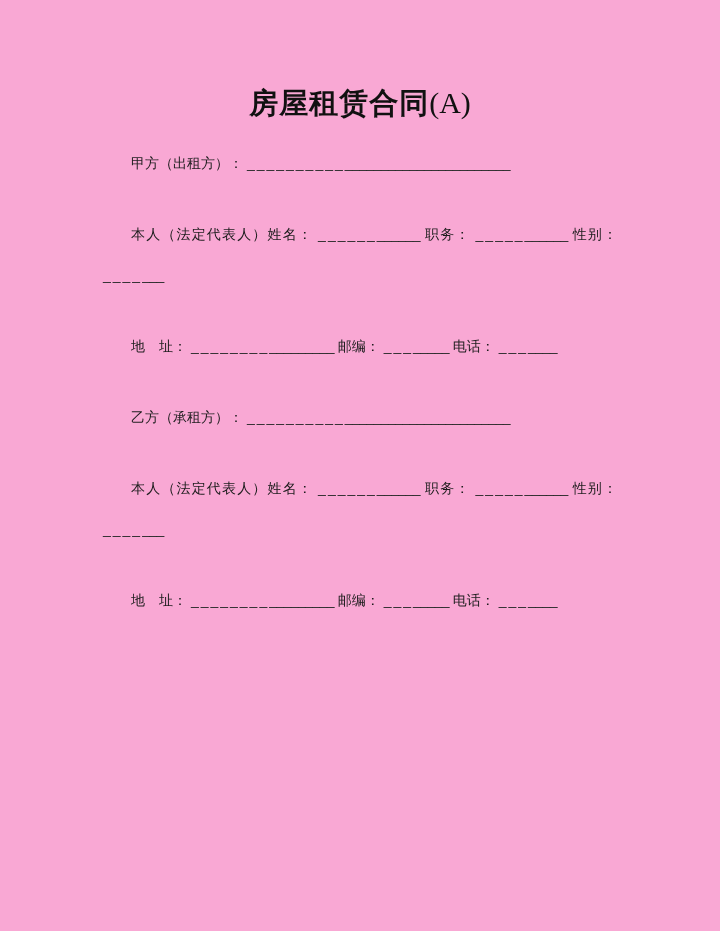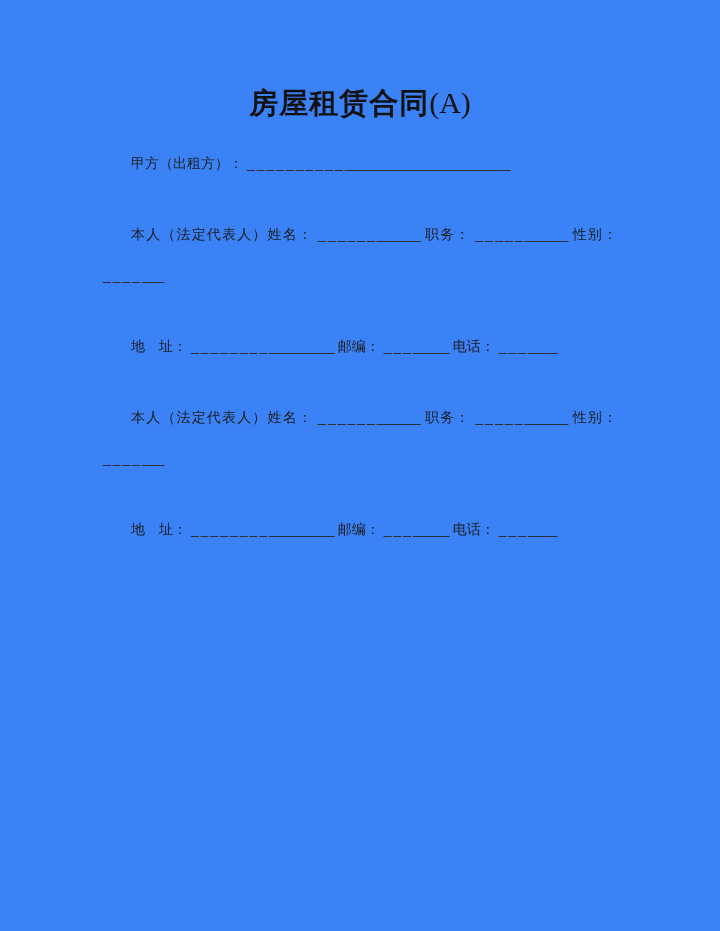--- a/index.html
+++ b/index.html
@@ -2,21 +2,21 @@
 <html><head>
 <meta charset="utf-8">
 <style>
   html, body { margin: 0; padding: 0; }
   body { background: #ffffff; }
   .page {
     position: relative;
     width: 720px;
     height: 931px;
     margin: 0 auto;
-    background: #3b82f6;
+    background: #f9a8d4;
     box-sizing: border-box;
     padding: 83px 103px 0 103px;
     font-family: "Liberation Sans", "DejaVu Sans", sans-serif;
     font-size: 14px;
     color: #1c1c1c;
     overflow: hidden;
   }
   .title {
     margin: 0 0 20px 0;
     height: 40px;
@@ -69,20 +69,24 @@
 
   <p class="line">
     <span>地　址：</span>
     <span class="blank"><span class="bd">________</span><span class="bs">_________</span></span>
     <span>邮编：</span>
     <span class="blank"><span class="bd">___</span><span class="bs">_____</span></span>
     <span>电话：</span>
     <span class="blank"><span class="bd">___</span><span class="bs">____</span></span>
   </p>
 
+  <p class="line">
+    <span>乙方（承租方）：</span>
+    <span class="blank"><span class="bd">__________</span><span class="bs">_______________________</span></span>
+  </p>
 
   <p class="line">
     <span>本人（法定代表人）姓名：</span>
     <span class="blank"><span class="bd">______</span><span class="bs">______</span></span>
     <span>职务：</span>
     <span class="blank"><span class="bd">_____</span><span class="bs">______</span></span>
     <span>性别：</span>
     <span class="blank"><span class="bd">____</span><span class="bs">___</span></span>
   </p>
 

